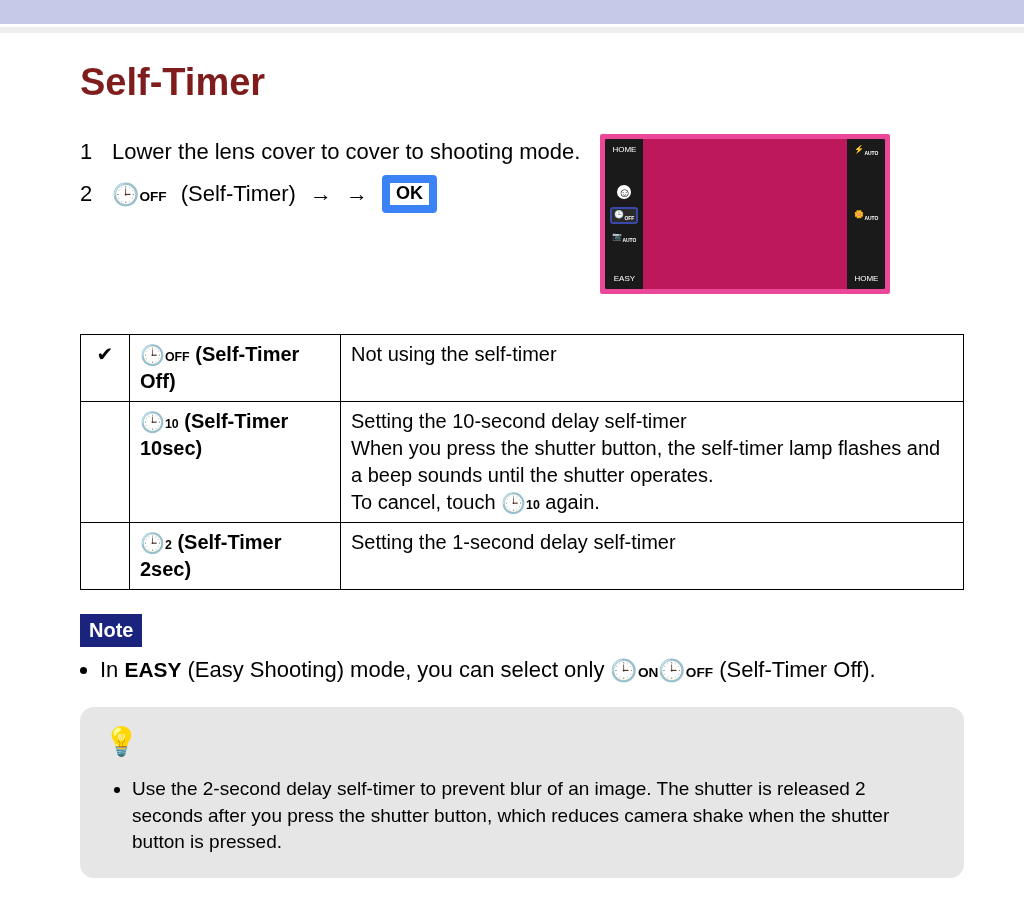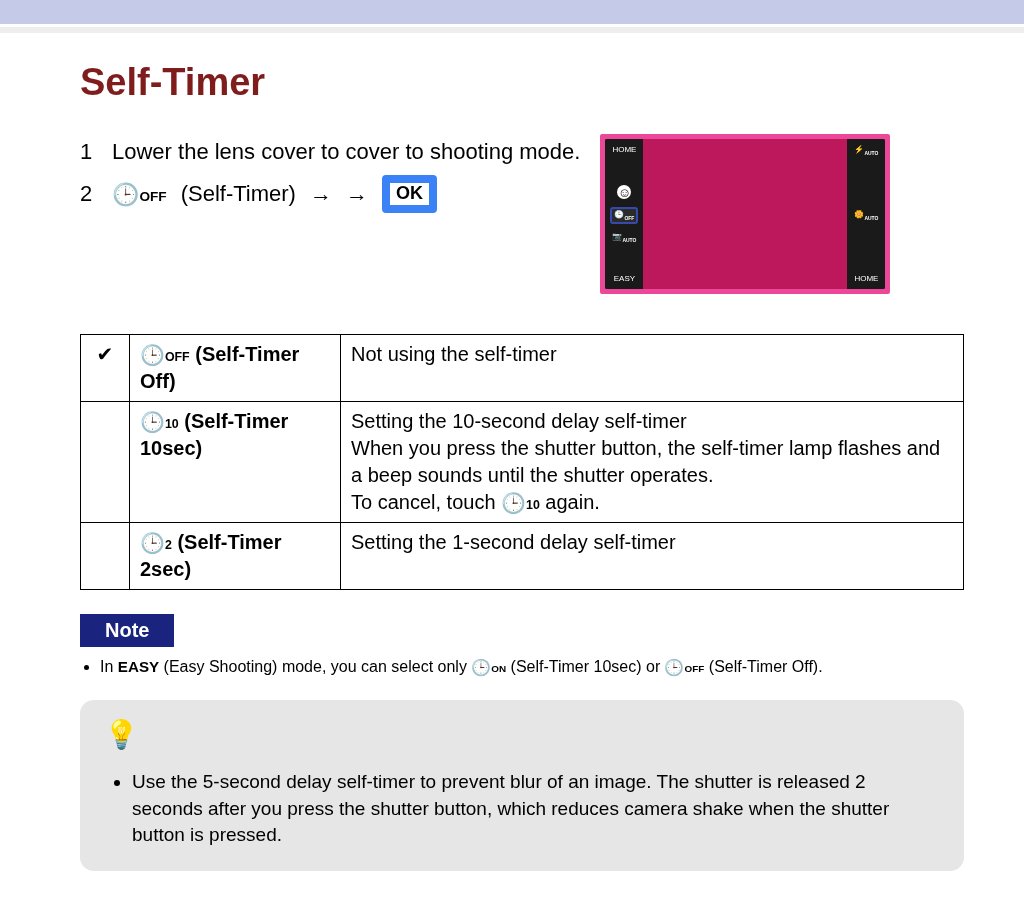--- a/index.html
+++ b/index.html
@@ -113,29 +113,29 @@
     line-height: 1.35;
   }
   .check-col { width: 28px; text-align: center; }
   .name-col { width: 190px; font-weight: bold; }
   .name-col .label-part { font-weight: bold; }
   .note-badge {
     display: inline-block;
     background: #1a237e;
     color: #fff;
     font-weight: bold;
-    padding: 4px 24px;
+    padding: 4px 8px;
     font-size: 20px;
     border: 1px solid #1a237e;
     margin-bottom: 10px;
   }
   .note-list {
     margin: 0 0 24px 0;
     padding: 0 0 0 20px;
-    font-size: 16px;
+    font-size: 22px;
   }
   .note-list li { margin-bottom: 4px; }
   .tip-box {
     background: #e6e6e6;
     border-radius: 14px;
     padding: 18px 24px 22px 24px;
   }
   .tip-title {
     font-size: 27px;
     color: #222;
@@ -256,29 +256,29 @@
     </tr>
   </tbody>
     </table>
 
   <div class="note-badge">Note</div>
   <ul class="note-list">
     <li>
       <span>In </span><span class="easy-label">EASY</span><span> (Easy Shooting) mode, you can select only </span><span class="timer-glyph">
           <span class="timer-circle">🕒</span>
           <span class="sub">ON</span>
-        </span><span> (Self-Timer 10sec) or </span><span class="timer-glyph">
+        </span><span class="timer-glyph">
           <span class="timer-circle">🕒</span>
           <span class="sub">OFF</span>
         </span><span> (Self-Timer Off).</span>
     </li>
   </ul>
 
   <div class="tip-box">
     <div class="tip-title">
       <span class="bulb">💡</span>
     </div>
     <ul class="tip-list">
-      <li>Use the 5-second delay self-timer to prevent blur of an image. The shutter is released 2 seconds after you press the shutter button, which reduces camera shake when the shutter button is pressed.</li>
+      <li>Use the 2-second delay self-timer to prevent blur of an image. The shutter is released 2 seconds after you press the shutter button, which reduces camera shake when the shutter button is pressed.</li>
     </ul>
   </div>
 
 </div>
 
 </body></html>

